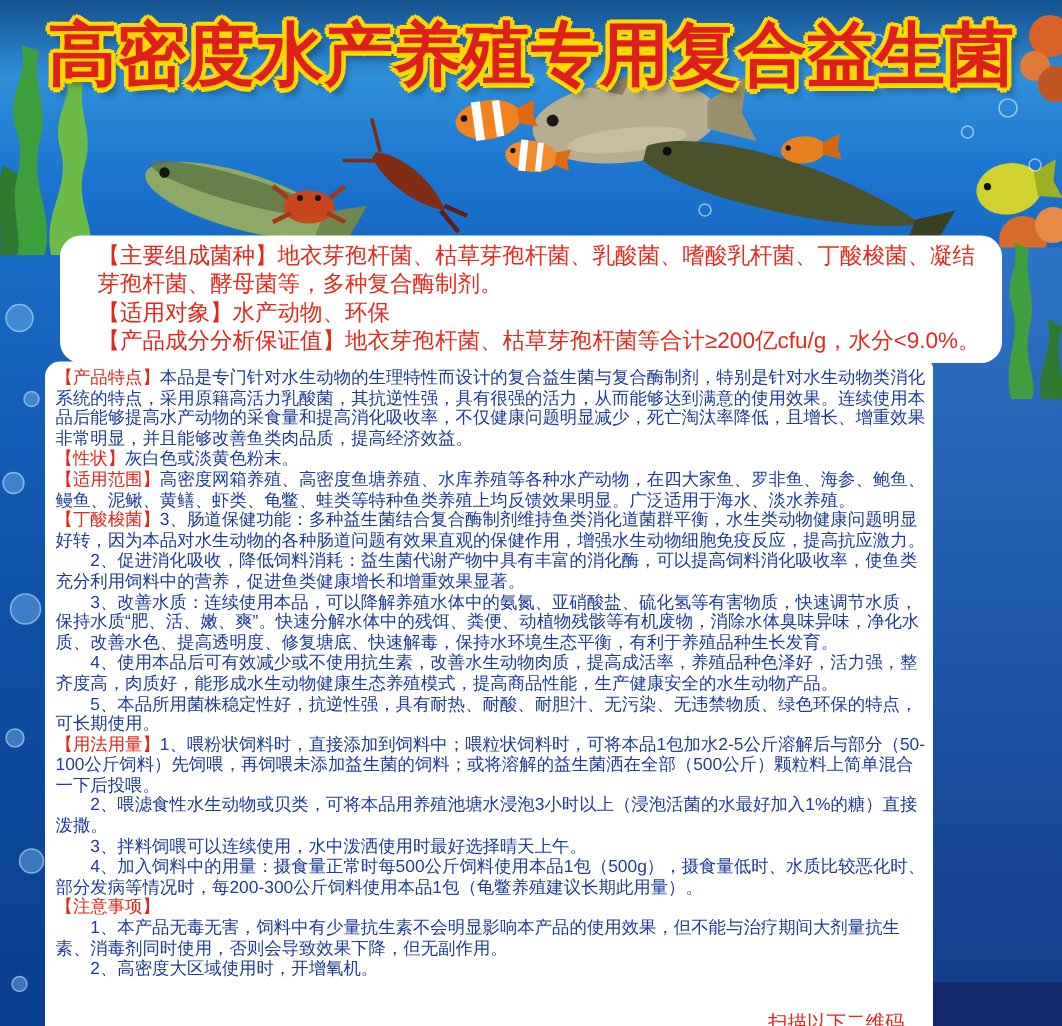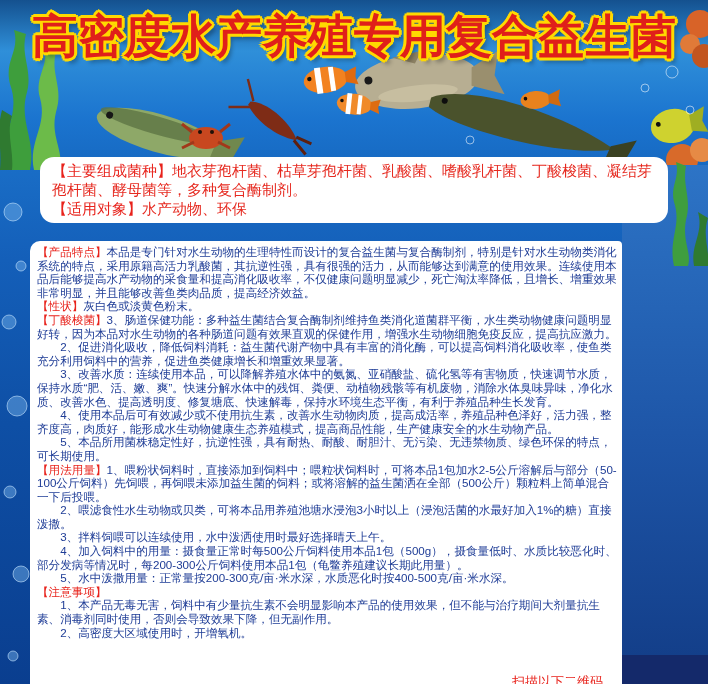--- a/index.html
+++ b/index.html
@@ -27,21 +27,21 @@
   .net-weight{
     position:absolute;top:119px;right:18px;font-size:29px;font-weight:bold;color:#e8231c;
     letter-spacing:1px;white-space:nowrap;
     text-shadow:
       -2px -2px 0 #ffffff, 2px -2px 0 #ffffff, -2px 2px 0 #ffffff, 2px 2px 0 #ffffff,
       -2px 0 0 #ffffff, 2px 0 0 #ffffff, 0 -2px 0 #ffffff, 0 2px 0 #ffffff;
   }
 
   .top-box{
     position:absolute;left:40px;top:157px;width:628px;box-sizing:border-box;
-    background:#ffffff;border-radius:14px;padding:4px 9px 5px 12px;
+    background:#ffffff;border-radius:14px;padding:4px 9px 5px 25px;
     font-size:15px;line-height:19px;color:#e62a20;
   }
   .top-box p{margin:0;}
   .top-box p:last-child{white-space:nowrap;overflow:visible;}
 
   .main-panel{
     position:absolute;left:30px;top:241px;width:592px;height:443px;box-sizing:border-box;
     background:#ffffff;border-radius:10px 4px 0 0;padding:4px 5px 12px 7px;
     font-size:11.6px;line-height:13.6px;color:#1e3c96;
   }
@@ -169,47 +169,48 @@
   </svg>
 
   <div class="title">高密度水产养殖专用复合益生菌</div>
 
 
   <div class="top-box" id="top-box">
   <p class="para"><span class="lbl">【主要组成菌种】</span><span class="txt">地衣芽孢杆菌、枯草芽孢杆菌、乳酸菌、嗜酸乳杆菌、丁酸梭菌、凝结芽孢杆菌、酵母菌等，多种复合酶制剂。</span></p>
 
   <p class="para"><span class="lbl">【适用对象】</span><span class="txt">水产动物、环保</span></p>
 
+  <p class="para"><span class="lbl">【产品成分分析保证值】</span><span class="txt">地衣芽孢杆菌、枯草芽孢杆菌等合计≥200亿cfu/g，水分&lt;9.0%。</span></p>
 </div>
 
   <div class="main-panel" id="body-paragraphs">
   <p class="para"><span class="lbl">【产品特点】</span><span class="txt">本品是专门针对水生动物的生理特性而设计的复合益生菌与复合酶制剂，特别是针对水生动物类消化系统的特点，采用原籍高活力乳酸菌，其抗逆性强，具有很强的活力，从而能够达到满意的使用效果。连续使用本品后能够提高水产动物的采食量和提高消化吸收率，不仅健康问题明显减少，死亡淘汰率降低，且增长、增重效果非常明显，并且能够改善鱼类肉品质，提高经济效益。</span></p>
 
   <p class="para"><span class="lbl">【性状】</span><span class="txt">灰白色或淡黄色粉末。</span></p>
 
+  <p class="para"><span class="lbl">【适用范围】</span><span class="txt">高密度网箱养殖、高密度鱼塘养殖、水库养殖等各种水产动物，在四大家鱼、罗非鱼、海参、鲍鱼、鳗鱼、泥鳅、黄鳝、虾类、龟鳖、蛙类等特种鱼类养殖上均反馈效果明显。广泛适用于海水、淡水养殖。</span></p>
 
   <p class="para"><span class="lbl">【丁酸梭菌】</span><span class="txt">3、肠道保健功能：多种益生菌结合复合酶制剂维持鱼类消化道菌群平衡，水生类动物健康问题明显好转，因为本品对水生动物的各种肠道问题有效果直观的保健作用，增强水生动物细胞免疫反应，提高抗应激力。</span></p>
 
   <p class="para indent"><span class="lbl"></span><span class="txt">2、促进消化吸收，降低饲料消耗：益生菌代谢产物中具有丰富的消化酶，可以提高饲料消化吸收率，使鱼类充分利用饲料中的营养，促进鱼类健康增长和增重效果显著。</span></p>
 
   <p class="para indent"><span class="lbl"></span><span class="txt">3、改善水质：连续使用本品，可以降解养殖水体中的氨氮、亚硝酸盐、硫化氢等有害物质，快速调节水质，保持水质“肥、活、嫩、爽”。快速分解水体中的残饵、粪便、动植物残骸等有机废物，消除水体臭味异味，净化水质、改善水色、提高透明度、修复塘底、快速解毒，保持水环境生态平衡，有利于养殖品种生长发育。</span></p>
 
   <p class="para indent"><span class="lbl"></span><span class="txt">4、使用本品后可有效减少或不使用抗生素，改善水生动物肉质，提高成活率，养殖品种色泽好，活力强，整齐度高，肉质好，能形成水生动物健康生态养殖模式，提高商品性能，生产健康安全的水生动物产品。</span></p>
 
   <p class="para indent"><span class="lbl"></span><span class="txt">5、本品所用菌株稳定性好，抗逆性强，具有耐热、耐酸、耐胆汁、无污染、无违禁物质、绿色环保的特点，可长期使用。</span></p>
 
   <p class="para"><span class="lbl">【用法用量】</span><span class="txt">1、喂粉状饲料时，直接添加到饲料中；喂粒状饲料时，可将本品1包加水2-5公斤溶解后与部分（50-100公斤饲料）先饲喂，再饲喂未添加益生菌的饲料；或将溶解的益生菌洒在全部（500公斤）颗粒料上简单混合一下后投喂。</span></p>
 
   <p class="para indent"><span class="lbl"></span><span class="txt">2、喂滤食性水生动物或贝类，可将本品用养殖池塘水浸泡3小时以上（浸泡活菌的水最好加入1%的糖）直接泼撒。</span></p>
 
   <p class="para indent"><span class="lbl"></span><span class="txt">3、拌料饲喂可以连续使用，水中泼洒使用时最好选择晴天上午。</span></p>
 
   <p class="para indent"><span class="lbl"></span><span class="txt">4、加入饲料中的用量：摄食量正常时每500公斤饲料使用本品1包（500g），摄食量低时、水质比较恶化时、部分发病等情况时，每200-300公斤饲料使用本品1包（龟鳖养殖建议长期此用量）。</span></p>
 
-  <p class="para indent"><span class="lbl"></span><span class="txt">5、水中泼撒用量：正常量按200-300克/亩·米水深，水质恶化时按400-500克/亩·米水深。</span></p>
 
 
   <p class="para"><span class="lbl">【注意事项】</span><span class="txt"></span></p>
 
   <p class="para indent"><span class="lbl"></span><span class="txt">1、本产品无毒无害，饲料中有少量抗生素不会明显影响本产品的使用效果，但不能与治疗期间大剂量抗生素、消毒剂同时使用，否则会导致效果下降，但无副作用。</span></p>
 
   <p class="para indent"><span class="lbl"></span><span class="txt">2、高密度大区域使用时，开增氧机。</span></p>
 
 </div>
 

